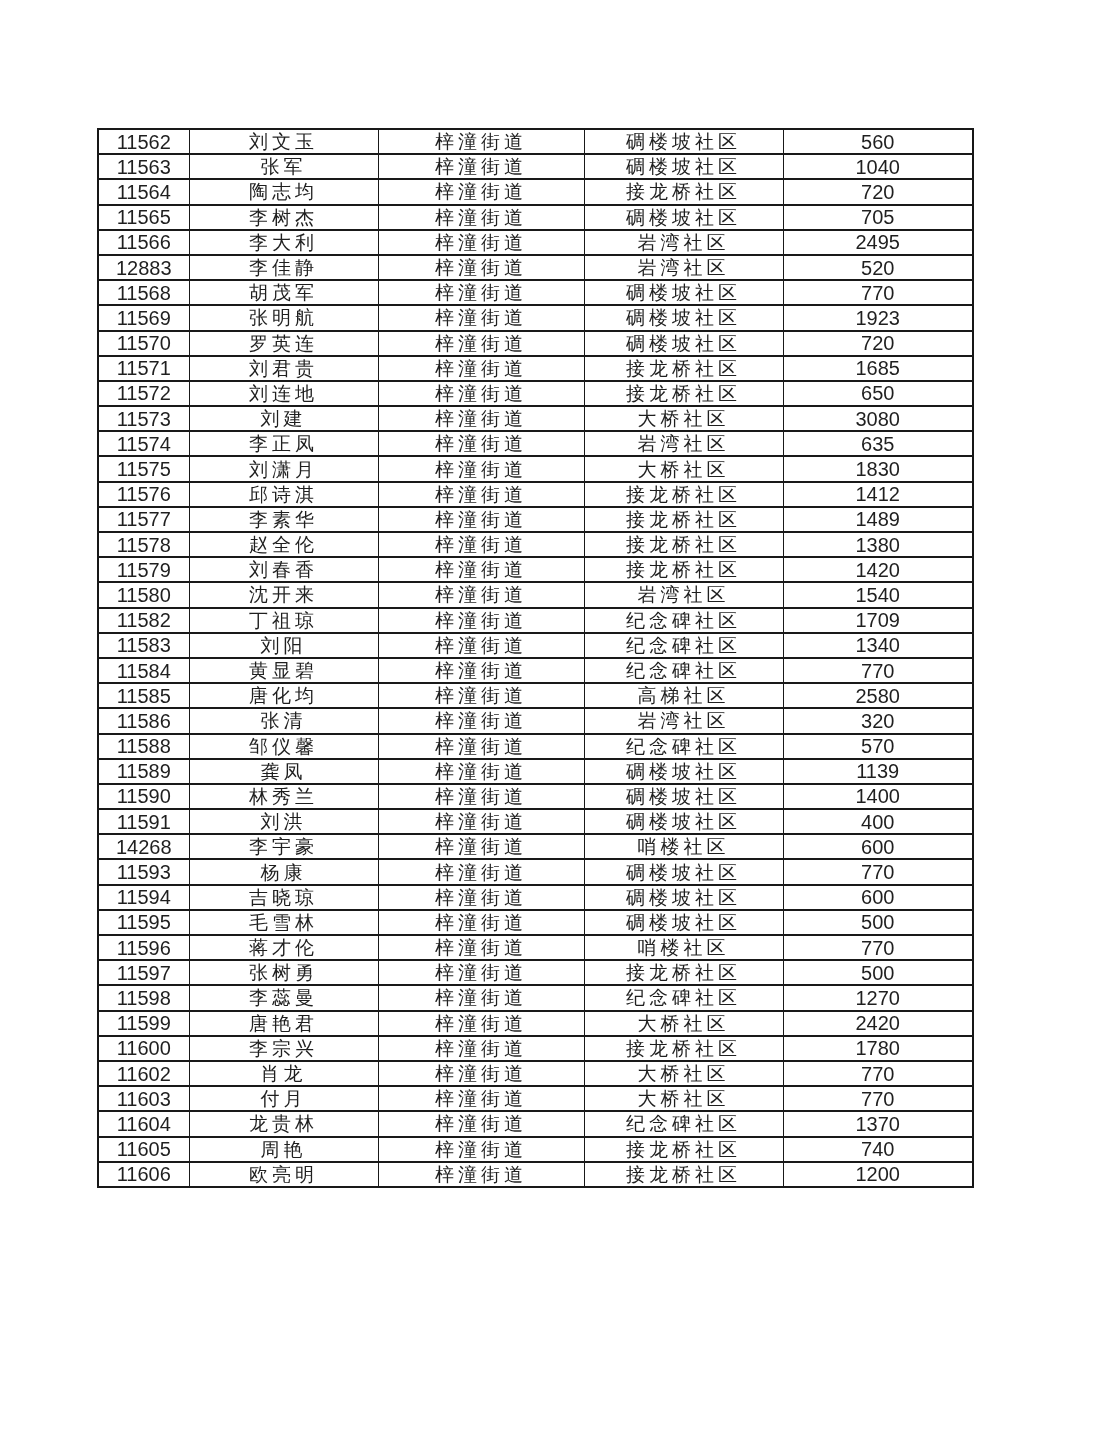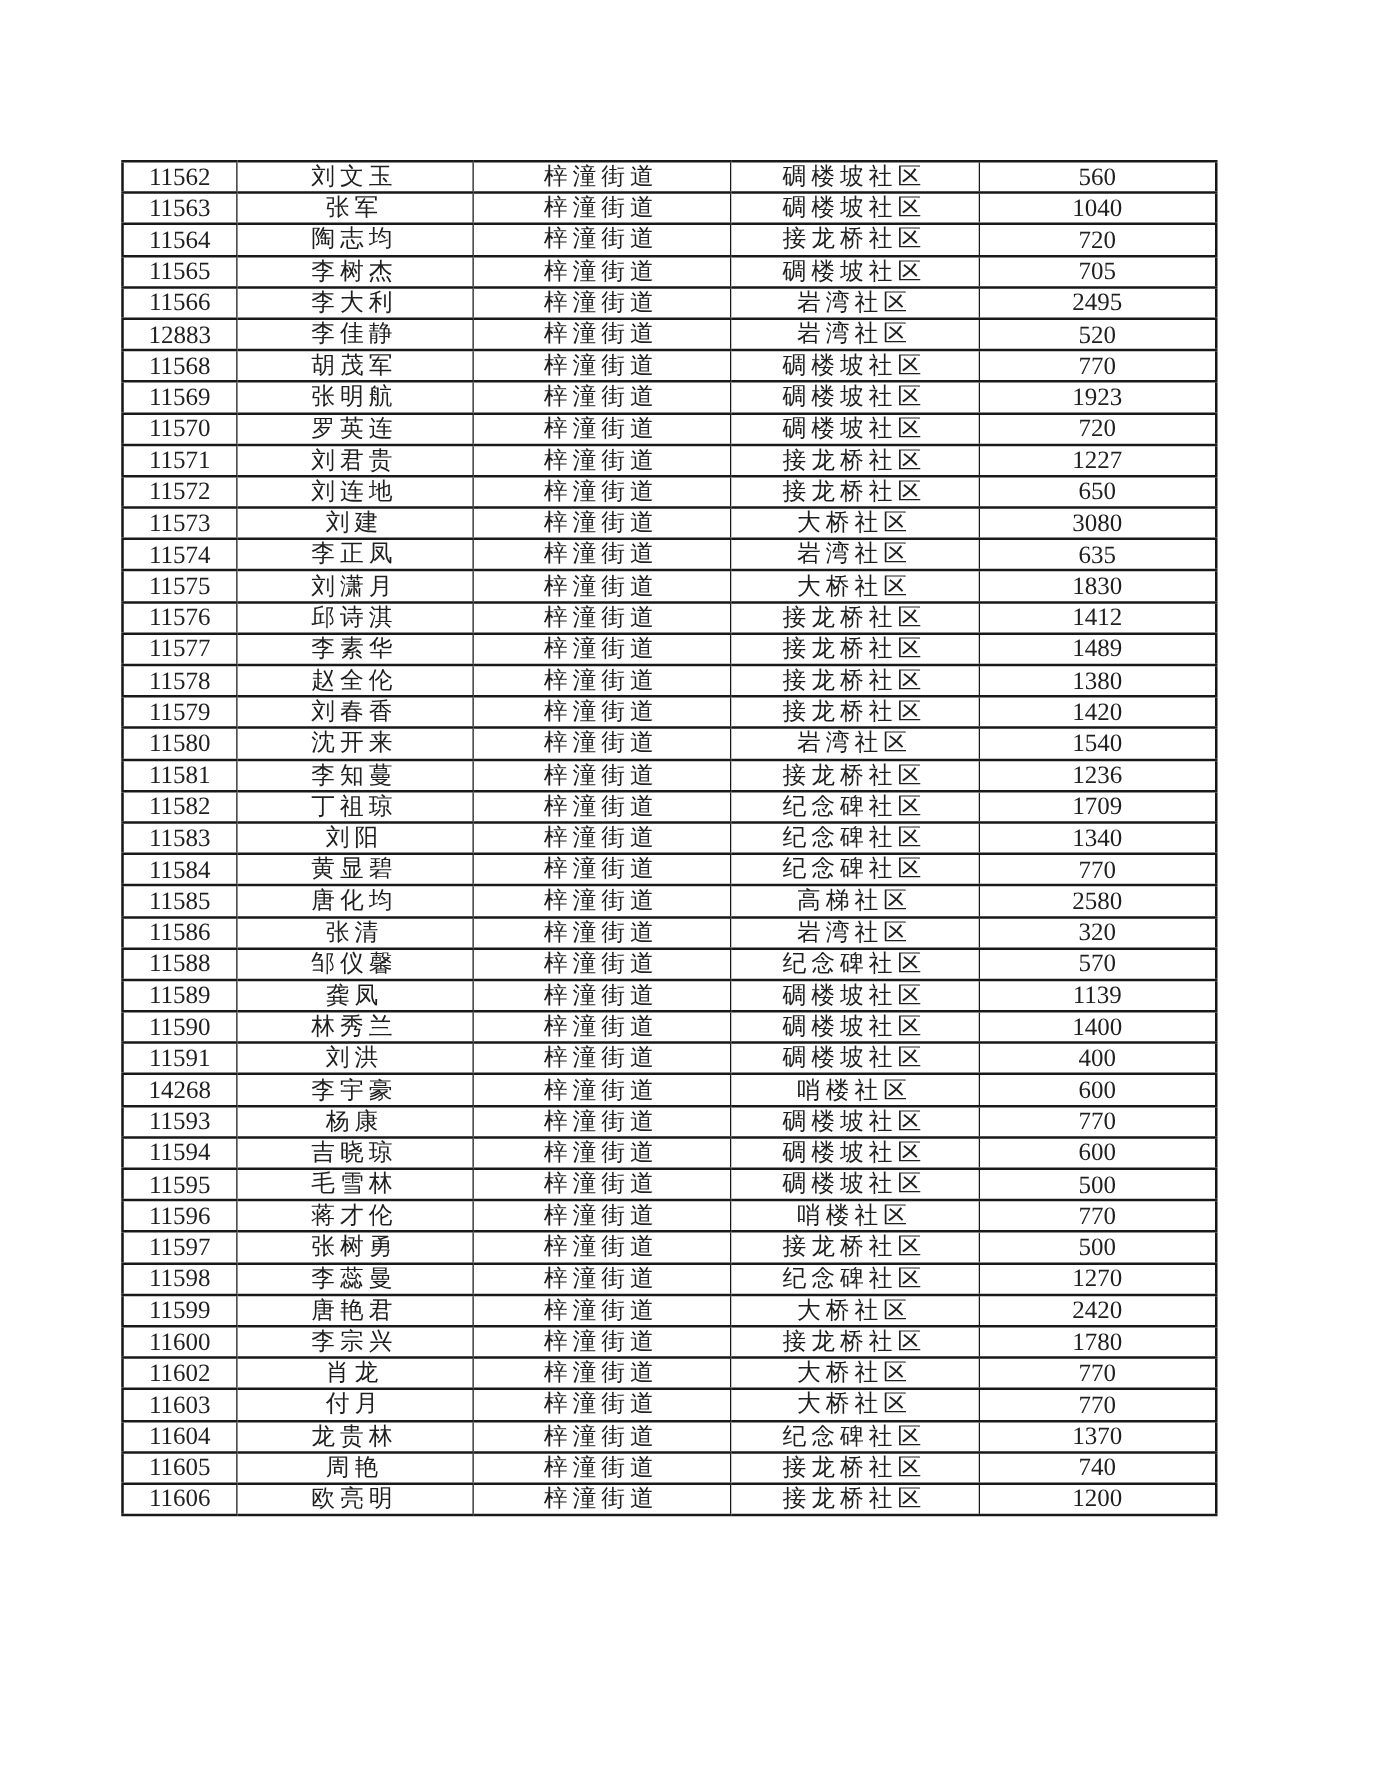--- a/index.html
+++ b/index.html
@@ -5,21 +5,21 @@
   html, body {
     margin: 0;
     padding: 0;
     background: #ffffff;
   }
   .page {
     position: relative;
     width: 1073px;
     height: 1429px;
     background: #ffffff;
-    font-family: Liberation Serif, serif;
+    font-family: Liberation Sans, sans-serif;
     color: #1f1f1f;
     overflow: hidden;
   }
   table.roster {
     position: absolute;
     left: 97px;
     top: 128px;
     width: 875px;
     border-collapse: collapse;
     table-layout: fixed;
@@ -123,21 +123,21 @@
           <td class="cjk">罗英连</td>
           <td class="cjk">梓潼街道</td>
           <td class="cjk">碉楼坡社区</td>
           <td>720</td>
         </tr>
         <tr>
           <td>11571</td>
           <td class="cjk">刘君贵</td>
           <td class="cjk">梓潼街道</td>
           <td class="cjk">接龙桥社区</td>
-          <td>1227</td>
+          <td>1685</td>
         </tr>
         <tr>
           <td>11572</td>
           <td class="cjk">刘连地</td>
           <td class="cjk">梓潼街道</td>
           <td class="cjk">接龙桥社区</td>
           <td>650</td>
         </tr>
         <tr>
           <td>11573</td>
@@ -187,27 +187,20 @@
           <td class="cjk">梓潼街道</td>
           <td class="cjk">接龙桥社区</td>
           <td>1420</td>
         </tr>
         <tr>
           <td>11580</td>
           <td class="cjk">沈开来</td>
           <td class="cjk">梓潼街道</td>
           <td class="cjk">岩湾社区</td>
           <td>1540</td>
-        </tr>
-        <tr>
-          <td>11581</td>
-          <td class="cjk">李知蔓</td>
-          <td class="cjk">梓潼街道</td>
-          <td class="cjk">接龙桥社区</td>
-          <td>1236</td>
         </tr>
         <tr>
           <td>11582</td>
           <td class="cjk">丁祖琼</td>
           <td class="cjk">梓潼街道</td>
           <td class="cjk">纪念碑社区</td>
           <td>1709</td>
         </tr>
         <tr>
           <td>11583</td>

